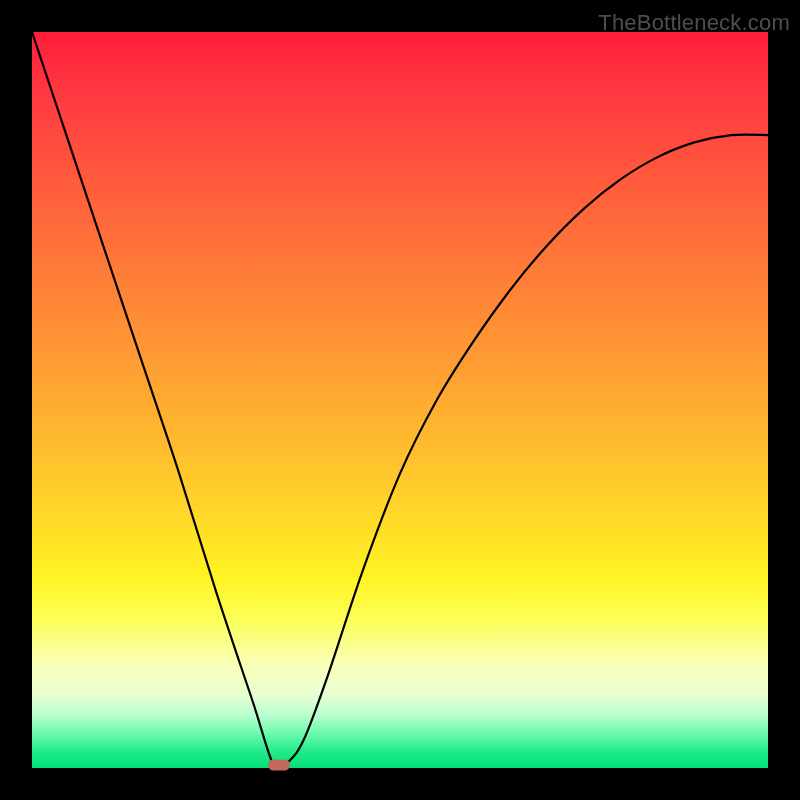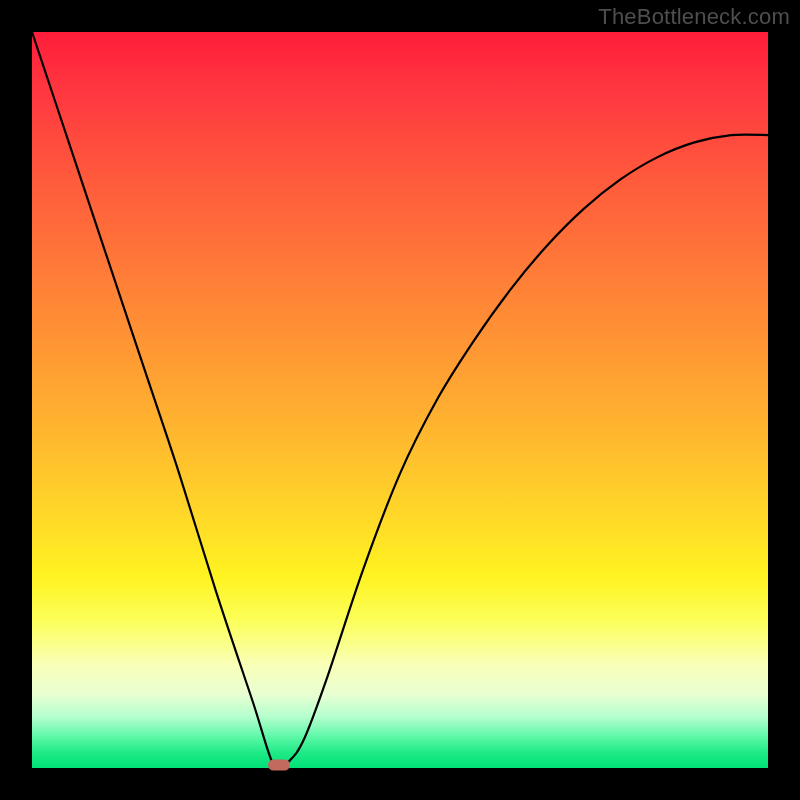--- a/index.html
+++ b/index.html
@@ -12,21 +12,21 @@
     overflow: hidden;
   }
   .frame {
     position: relative;
     width: 800px;
     height: 800px;
     background: #000;
   }
   .watermark {
     position: absolute;
-    top: 4px;
+    top: 10px;
     right: 10px;
     color: #4e4e4e;
     font-size: 22px;
     font-weight: 500;
     letter-spacing: 0.2px;
     z-index: 5;
   }
   .plot-area {
     position: absolute;
     left: 32px;

